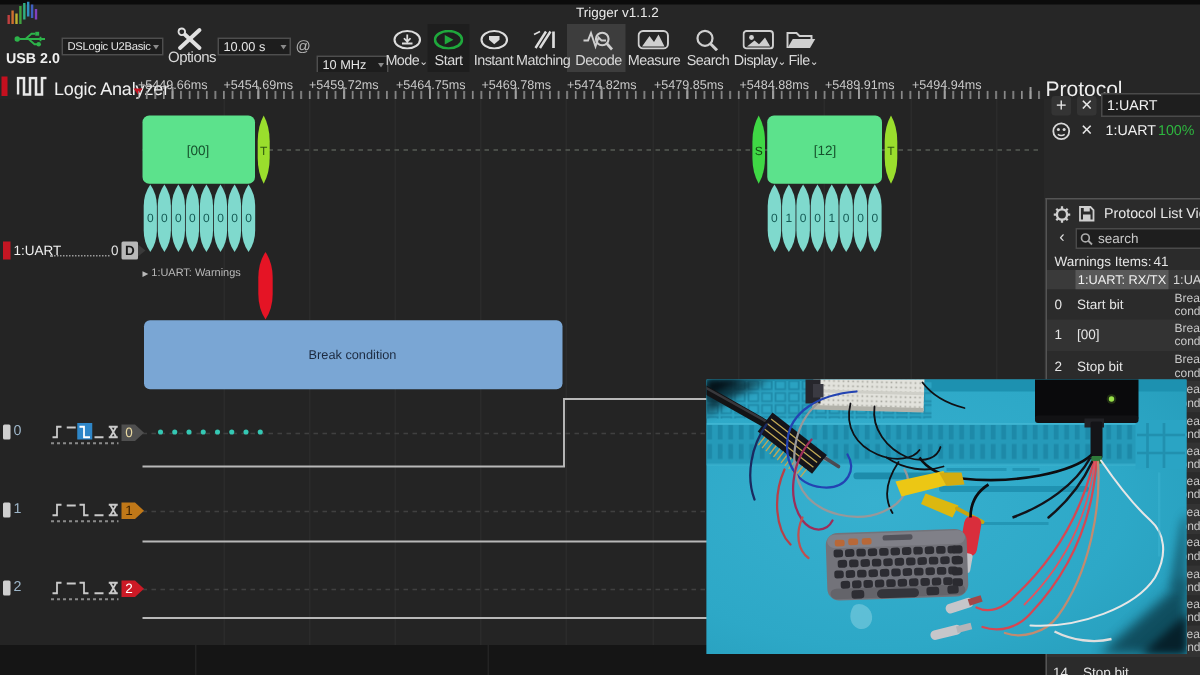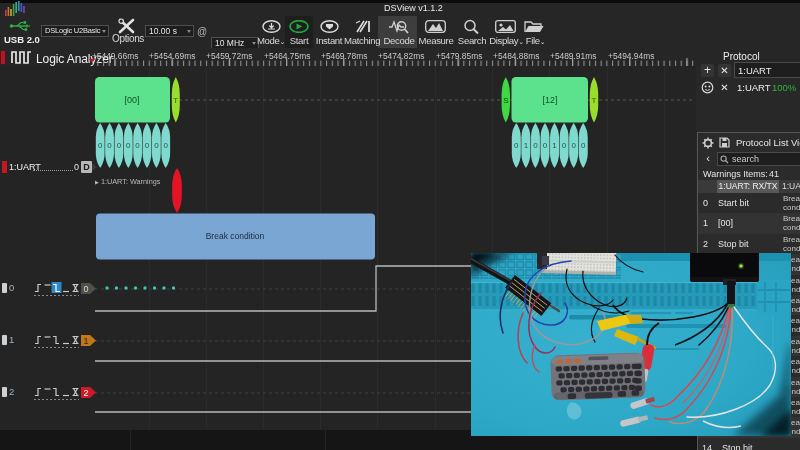--- a/index.html
+++ b/index.html
@@ -4,21 +4,21 @@
 html,body{width:800px;height:450px;background:#242424;font-family:"Liberation Sans",sans-serif;overflow:hidden;position:relative}
 .a{position:absolute}
 .lbl{color:#d8d8d8;font-size:9.6px;text-align:center;white-space:nowrap;letter-spacing:-0.35px}
 .combo{background:#1d1d1d;border:1px solid #4e4e4e;color:#e5e5e5;font-size:8.5px;line-height:10px;padding-left:3px;position:absolute;height:12px;white-space:nowrap;overflow:hidden}
 .caret{position:absolute;right:2px;top:4px;width:0;height:0;border-left:2.5px solid transparent;border-right:2.5px solid transparent;border-top:3px solid #8a8a8a}
 .ts{position:absolute;top:51px;color:#c9c9c9;font-size:8.4px;white-space:nowrap}
 </style></head><body>
 
 <div class="a" style="left:0;top:0;width:800px;height:48px;background:#262626"></div>
 <div class="a" style="left:0;top:0;width:800px;height:3px;background:#0b0b0b"></div>
-<div class="a" style="left:384px;top:3px;color:#e8e8e8;font-size:9px">DSView v1.1.2</div>
+<div class="a" style="left:384px;top:3px;color:#e8e8e8;font-size:9px">Trigger v1.1.2</div>
 
 <svg class="a" style="left:4px;top:1px" width="24" height="16">
 <rect x="1" y="9" width="1.6" height="6" fill="#c04040"></rect>
     <rect x="3.6" y="6" width="1.6" height="9" fill="#d07030"></rect>
 <rect x="6.2" y="8" width="1.6" height="7" fill="#c0b030"></rect>
     <rect x="8.8" y="3" width="1.6" height="12" fill="#40a040"></rect>
 <rect x="11.4" y="1" width="1.6" height="11" fill="#30b080"></rect>
     <rect x="14" y="0" width="1.6" height="10" fill="#3090c0"></rect>
 <rect x="16.6" y="2" width="1.6" height="9" fill="#4060c0"></rect>
     <rect x="19.2" y="5" width="1.6" height="7" fill="#8040c0"></rect>
@@ -126,21 +126,21 @@
         <rect x="0" y="0" width="1.2" height="8" fill="#a2a2a2"></rect>
       </pattern>
       <pattern id="grid" width="9" height="8" patternUnits="userSpaceOnUse">
 <rect width="9" height="8" fill="#2ca4c3"></rect>
 <rect x="1" y="1" width="6.5" height="5.5" fill="none" stroke="#1d87a6" stroke-width="1.2"></rect>
 </pattern>
     </defs>
 <rect x="92" y="0" width="603" height="8" fill="url(#tk)"></rect>
 <rect x="97.9" y="0" width="597" height="8" fill="url(#tk2)"></rect>
 </svg>
-<div class="a" style="left:723px;top:51px;color:#ededed;font-size:10px">Protocol</div>
+<div class="a" style="left:697px;top:51px;color:#ededed;font-size:14px">Protocol</div>
 
 <div class="a" style="left:0;top:66px;width:696px;height:364px;background:#242424"></div>
 <svg class="a" style="left:0;top:66px" width="696" height="364">
 
   <g stroke="#2b2b2b">
       <path d="M149.5 0 V364 M206.5 0 V364 M263.5 0 V364 M320.5 0 V364 M377.5 0 V364 M435.5 0 V364 M492.5 0 V364 M549.5 0 V364 M607.5 0 V364 M664.5 0 V364"></path>
     </g>
 
   <g stroke="#565b54" stroke-dasharray="3 3">
       <path d="M95 34 H695"></path>

